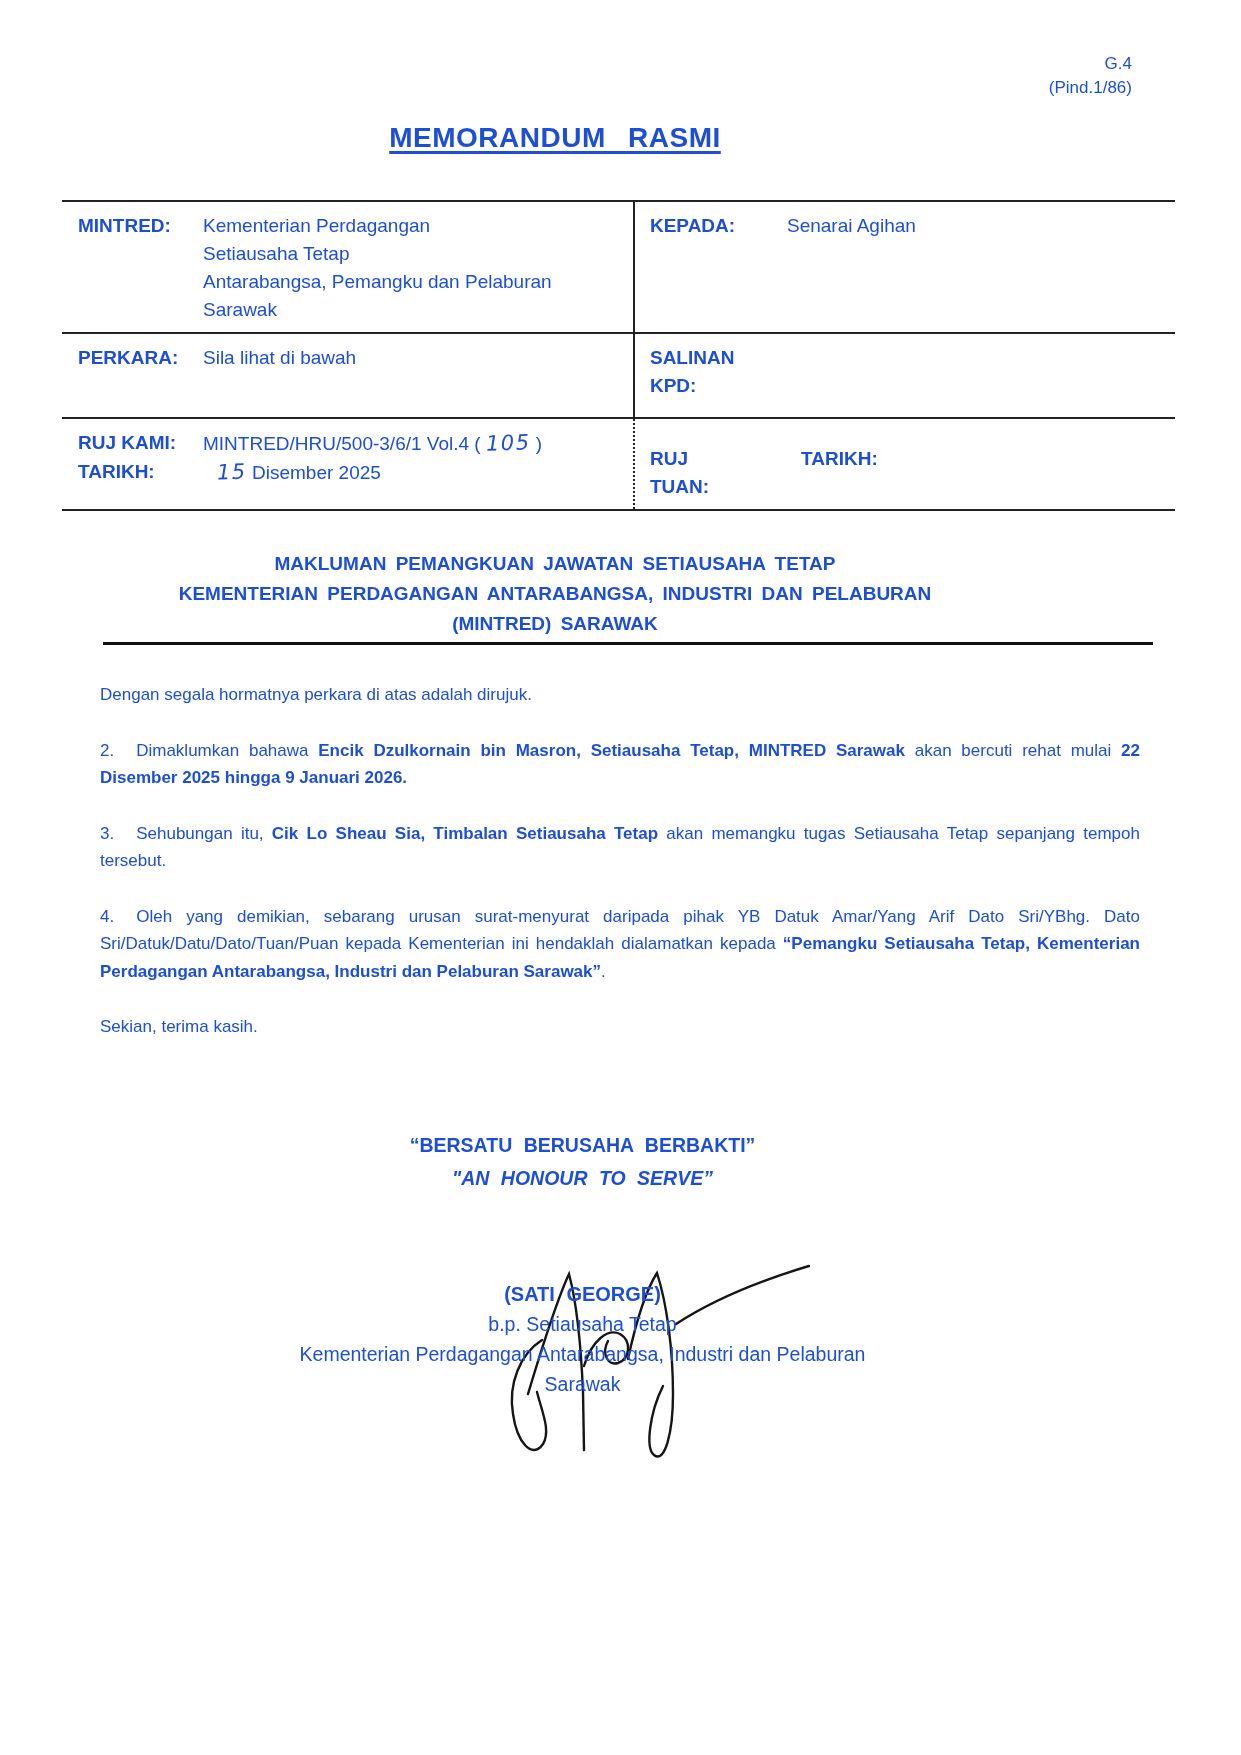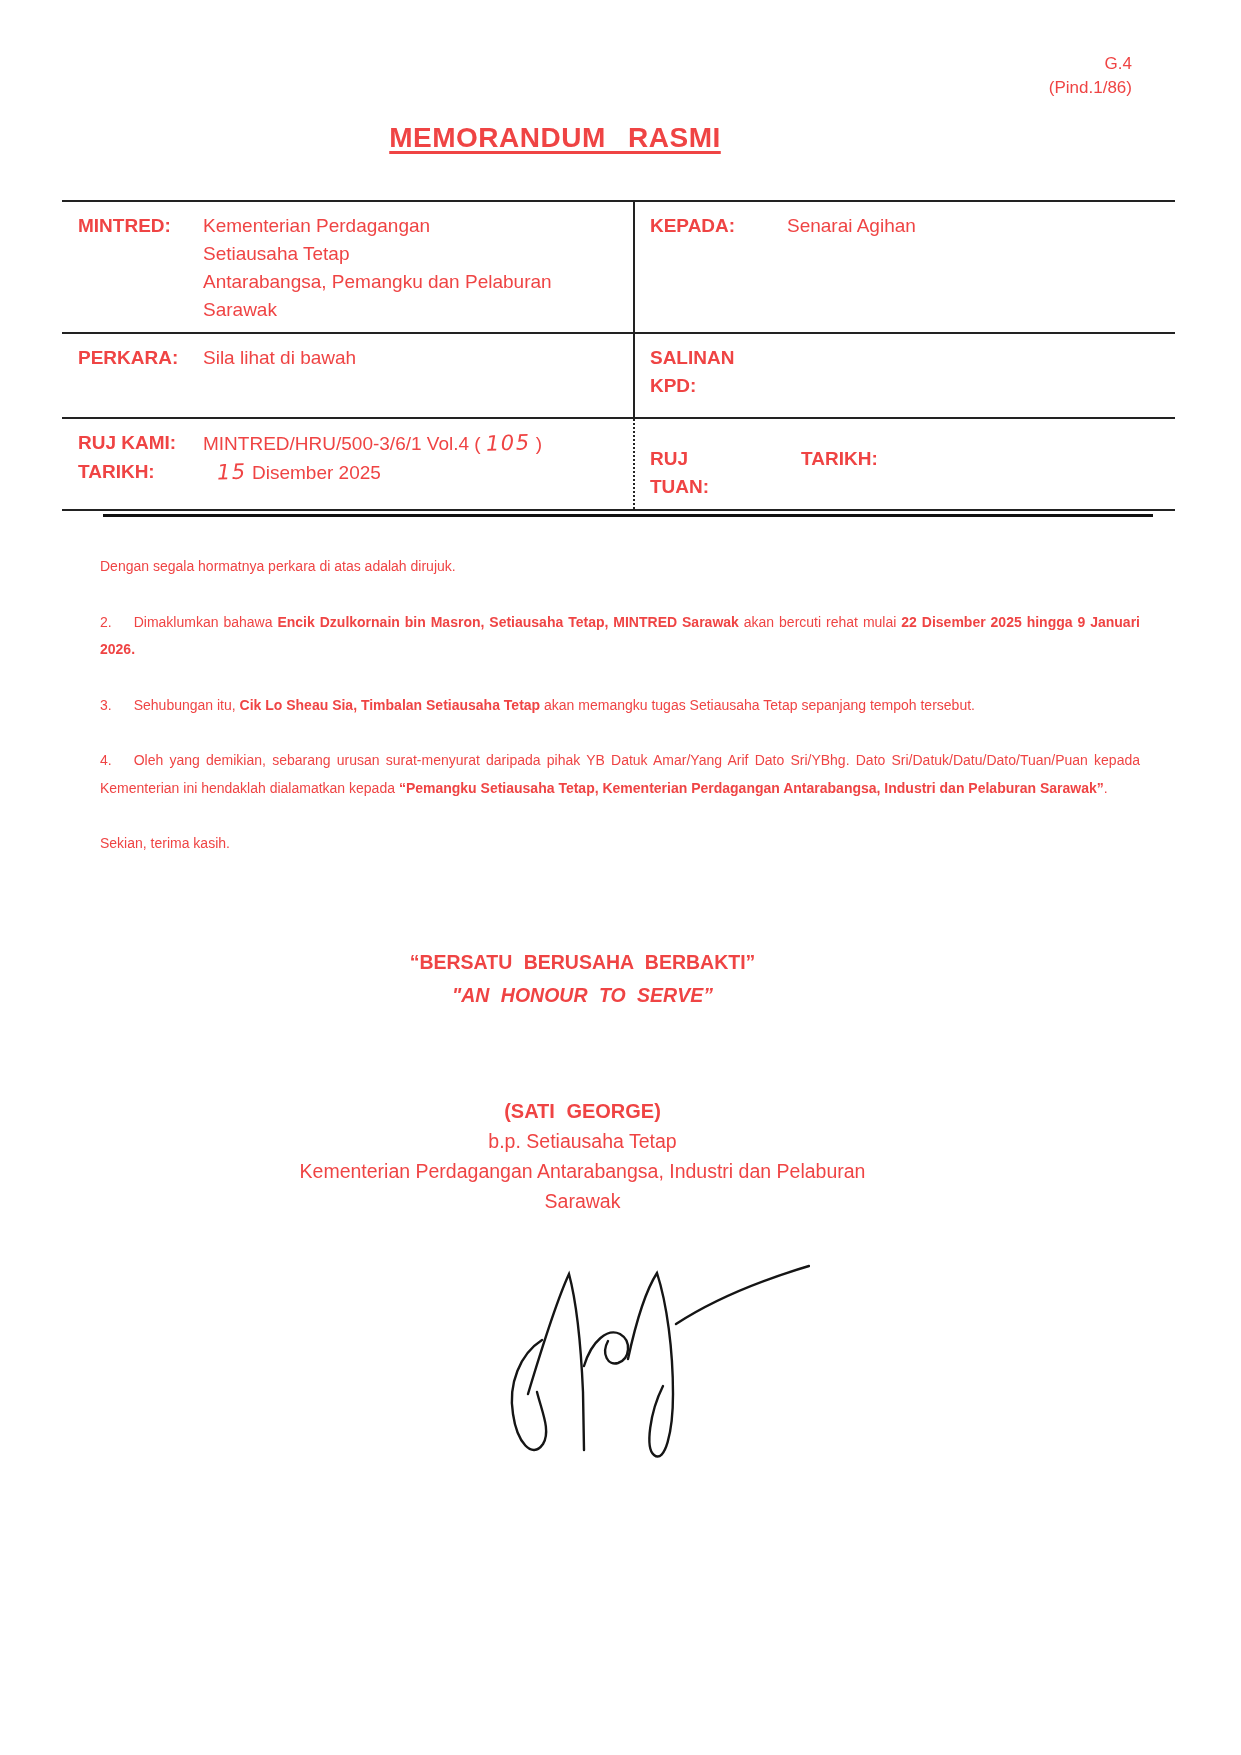--- a/index.html
+++ b/index.html
@@ -2,21 +2,21 @@
 <html><head>
 <meta charset="utf-8">
 <style>
   html,body { margin:0; padding:0; background:#e8e8e8; }
   .page {
     position: relative;
     width: 1241px;
     height: 1755px;
     margin: 0 auto;
     background: #ffffff;
-    color: #ef4444;
+    color: #1d4ed8;
     font-family: "Liberation Sans", "DejaVu Sans", sans-serif;
     overflow: hidden;
   }
   
   .corner {
     padding: 52px 109px 0 0;
     text-align: right;
     font-size: 17px;
     line-height: 24px;
   }
@@ -75,21 +75,21 @@
   }
   .subject-underline {
     height: 3px;
     background: #111;
     width: 1050px;
     margin: 3px 0 0 103px;
   }
   
   .para {
     margin: 28px 101px 0 100px;
-    font-size: 14px;
+    font-size: 17px;
     line-height: 27.5px;
     text-align: justify;
   }
   .para.first { margin-top: 36px; }
   .pnum { margin-right: 22px; }
   
   .motto {
     margin-top: 88px;
     text-align: center;
     transform: translateX(-38px);
@@ -178,20 +178,25 @@
           <div class="bold">
             <div>RUJ</div>
             <div>TUAN:</div>
           </div>
           <div class="bold tarikh2">TARIKH:</div>
         </div>
       </div>
     </div>
   </div>
 
+  <div class="center-col subject">
+    <div>MAKLUMAN PEMANGKUAN JAWATAN SETIAUSAHA TETAP</div>
+    <div>KEMENTERIAN PERDAGANGAN ANTARABANGSA, INDUSTRI DAN PELABURAN</div>
+    <div>(MINTRED) SARAWAK</div>
+  </div>
   <div class="subject-underline"></div>
 
   <div class="para first">Dengan segala hormatnya perkara di atas adalah dirujuk.</div>
 
   <div class="para"><span class="pnum">2.</span><span>Dimaklumkan bahawa </span><span class="bold">Encik Dzulkornain bin Masron, Setiausaha Tetap, MINTRED Sarawak</span><span> akan bercuti rehat mulai </span><span class="bold">22 Disember 2025 hingga 9 Januari 2026.</span></div>
 
   <div class="para"><span class="pnum">3.</span><span>Sehubungan itu, </span><span class="bold">Cik Lo Sheau Sia, Timbalan Setiausaha Tetap</span><span> akan memangku tugas Setiausaha Tetap sepanjang tempoh tersebut.</span></div>
 
   <div class="para"><span class="pnum">4.</span><span>Oleh yang demikian, sebarang urusan surat-menyurat daripada pihak YB Datuk Amar/Yang Arif Dato Sri/YBhg. Dato Sri/Datuk/Datu/Dato/Tuan/Puan kepada Kementerian ini hendaklah dialamatkan kepada </span><span class="bold">“Pemangku Setiausaha Tetap, Kementerian Perdagangan Antarabangsa, Industri dan Pelaburan Sarawak”</span><span>.</span></div>
 

